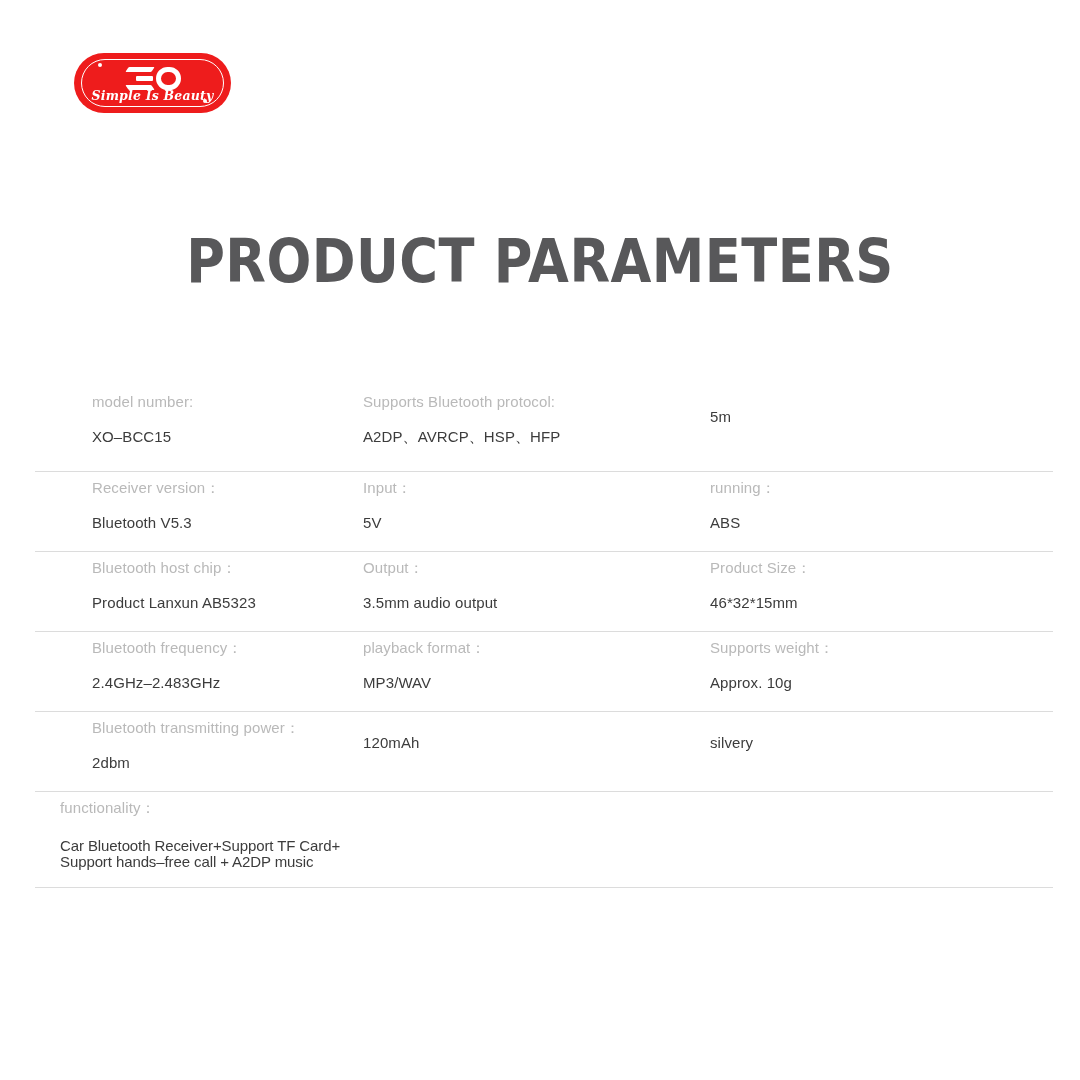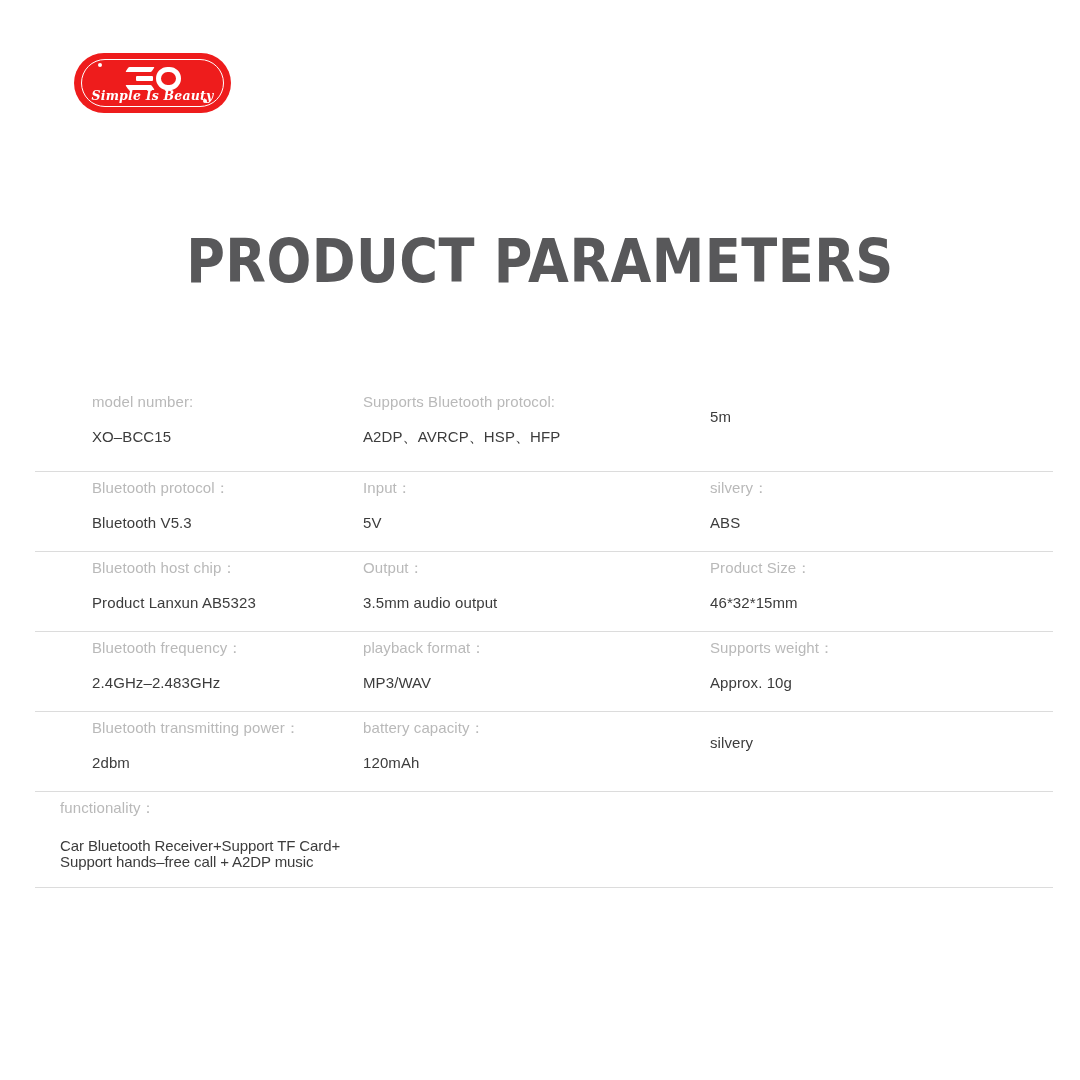--- a/index.html
+++ b/index.html
@@ -194,29 +194,29 @@
       <div class="spec-label">Supports Bluetooth protocol:</div>
       <div class="spec-value">A2DP、AVRCP、HSP、HFP</div>
     </div>
     <div class="spec-cell c3">
       <div class="spec-value">5m</div>
     </div>
   </div>
 
   <div class="spec-row">
     <div class="spec-cell c1">
-      <div class="spec-label">Bluetooth protocol：</div>
+      <div class="spec-label">Receiver version：</div>
       <div class="spec-value">Bluetooth V5.3</div>
     </div>
     <div class="spec-cell c2">
       <div class="spec-label">Input：</div>
       <div class="spec-value">5V</div>
     </div>
     <div class="spec-cell c3">
-      <div class="spec-label">silvery：</div>
+      <div class="spec-label">running：</div>
       <div class="spec-value">ABS</div>
     </div>
   </div>
 
   <div class="spec-row">
     <div class="spec-cell c1">
       <div class="spec-label">Bluetooth host chip：</div>
       <div class="spec-value">Product Lanxun AB5323</div>
     </div>
     <div class="spec-cell c2">
@@ -243,21 +243,20 @@
       <div class="spec-value">Approx. 10g</div>
     </div>
   </div>
 
   <div class="spec-row">
     <div class="spec-cell c1">
       <div class="spec-label">Bluetooth transmitting power：</div>
       <div class="spec-value">2dbm</div>
     </div>
     <div class="spec-cell c2">
-      <div class="spec-label">battery capacity：</div>
       <div class="spec-value">120mAh</div>
     </div>
     <div class="spec-cell c3">
       <div class="spec-value">silvery</div>
     </div>
   </div>
 
   <div class="spec-row">
     <div class="spec-cell c3">
       <div class="spec-label">functionality：</div>

